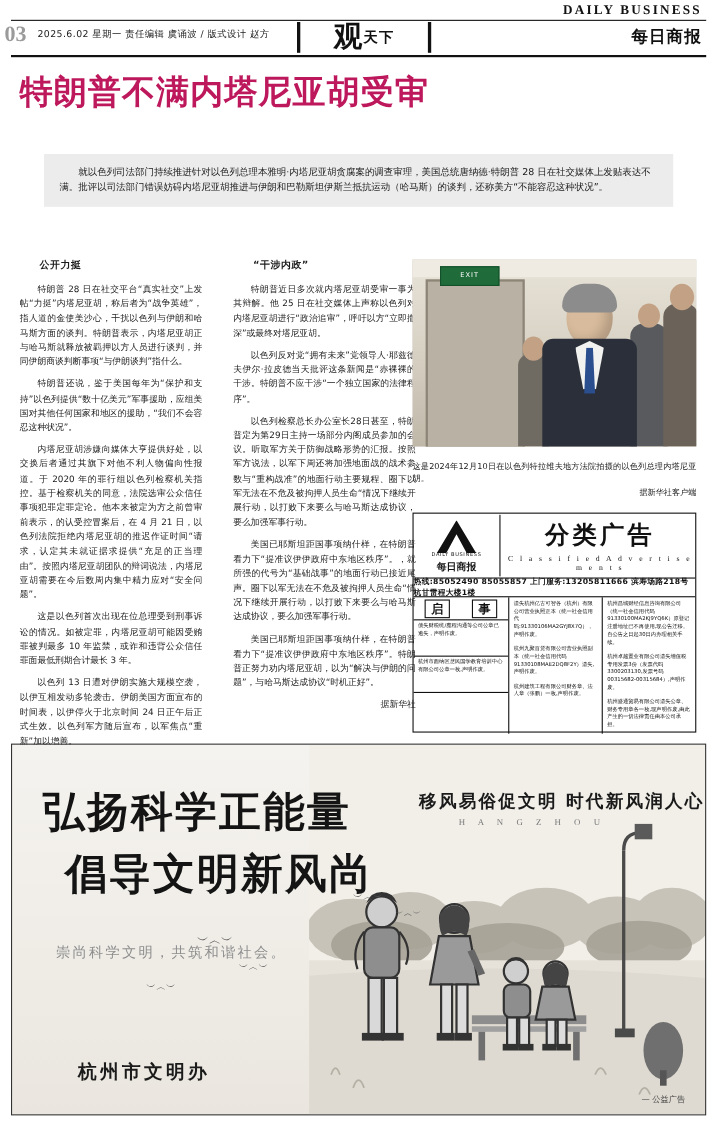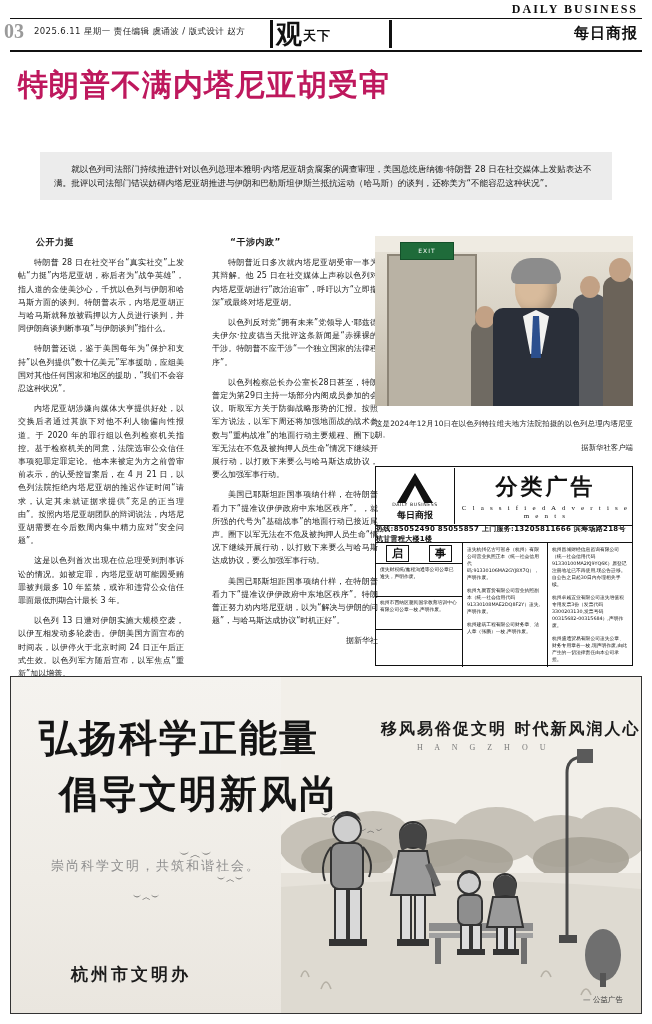--- a/index.html
+++ b/index.html
@@ -12,36 +12,36 @@
   }
   .page{position:relative;width:563px;height:1024px;}
 
   
   .masthead{position:absolute;left:0;top:0;width:652px;height:52px;}
   .dbtop{position:absolute;right:14px;top:2px;font-family:"Liberation Serif","DejaVu Serif",serif;
          font-size:12px;letter-spacing:2px;font-weight:bold;color:#111;}
   .topline{position:absolute;left:10px;right:10px;top:18px;height:1px;background:#111;}
   .pagenum{position:absolute;left:4px;top:20px;font-family:"Liberation Serif",serif;font-size:20px;color:#9a9a9a;font-weight:bold;}
   .dateline{position:absolute;left:34px;top:26px;font-size:8.5px;color:#222;letter-spacing:.4px;}
-  .mh-center{position:absolute;left:276px;top:20px;width:110px;}
+  .mh-center{position:absolute;left:276px;top:20px;width:110px;text-align:center;}
   .mh-center .bar{position:absolute;left:-6px;top:0;width:3px;height:28px;background:#111;}
   .mh-center .bar2{position:absolute;right:-6px;top:0;width:3px;height:28px;background:#111;}
   .guan{font-family:"DejaVu Serif","Liberation Serif",serif;font-size:26px;font-weight:bold;letter-spacing:1px;line-height:28px;}
   .guan small{font-size:13px;vertical-align:middle;}
   .mh-right{position:absolute;right:14px;top:24px;font-family:"DejaVu Serif",serif;font-size:15px;font-weight:bold;letter-spacing:1px;}
   .mh-rule{position:absolute;left:10px;right:10px;top:50px;height:2px;background:#111;}
 
   
   .headline{position:absolute;left:18px;top:66px;width:615px;}
   .hl1,.hl2{font-family:"DejaVu Serif","Liberation Serif",serif;font-weight:bold;font-size:30px;
             letter-spacing:1px;line-height:38px;color:#be185d;}
   .hl2{margin-top:2px;}
 
   
-  .lead{position:absolute;left:40px;top:152px;width:572px;background:#ececec;padding:10px 14px;
+  .lead{position:absolute;left:40px;top:140px;width:572px;background:#ececec;padding:10px 14px;
         box-sizing:border-box;}
   .lead p{margin:0 0 6px 0;font-size:8.6px;line-height:14px;text-indent:2em;color:#1a1a1a;}
   .lead p:last-child{margin-bottom:0;}
 
   
   .col{position:absolute;font-size:8px;line-height:13.2px;color:#1c1c1c;text-align:justify;}
   .col p{margin:0 0 7px 0;text-indent:2em;}
   .subhead{font-weight:bold;font-size:9px;margin:0 0 7px 0;text-indent:0;letter-spacing:.5px;}
   .sign{text-align:right;text-indent:0;}
 
@@ -118,21 +118,21 @@
 </style>
 </head>
 <body>
 
 <div class="page">
 
   <div class="masthead">
     <div class="dbtop">DAILY BUSINESS</div>
     <div class="topline"></div>
     <div class="pagenum">03</div>
-    <div class="dateline">2025.6.11  星期一  责任编辑 虞诵波 / 版式设计 赵方</div>
+    <div class="dateline">2025.6.02  星期一  责任编辑 虞诵波 / 版式设计 赵方</div>
     <div class="mh-center">
       <div class="bar"></div>
       <div class="bar2"></div>
       <div class="guan">
         <span>观</span><small>天下</small>
       </div>
     </div>
     <div class="mh-right">每日商报</div>
     <div class="mh-rule"></div>
   </div>

